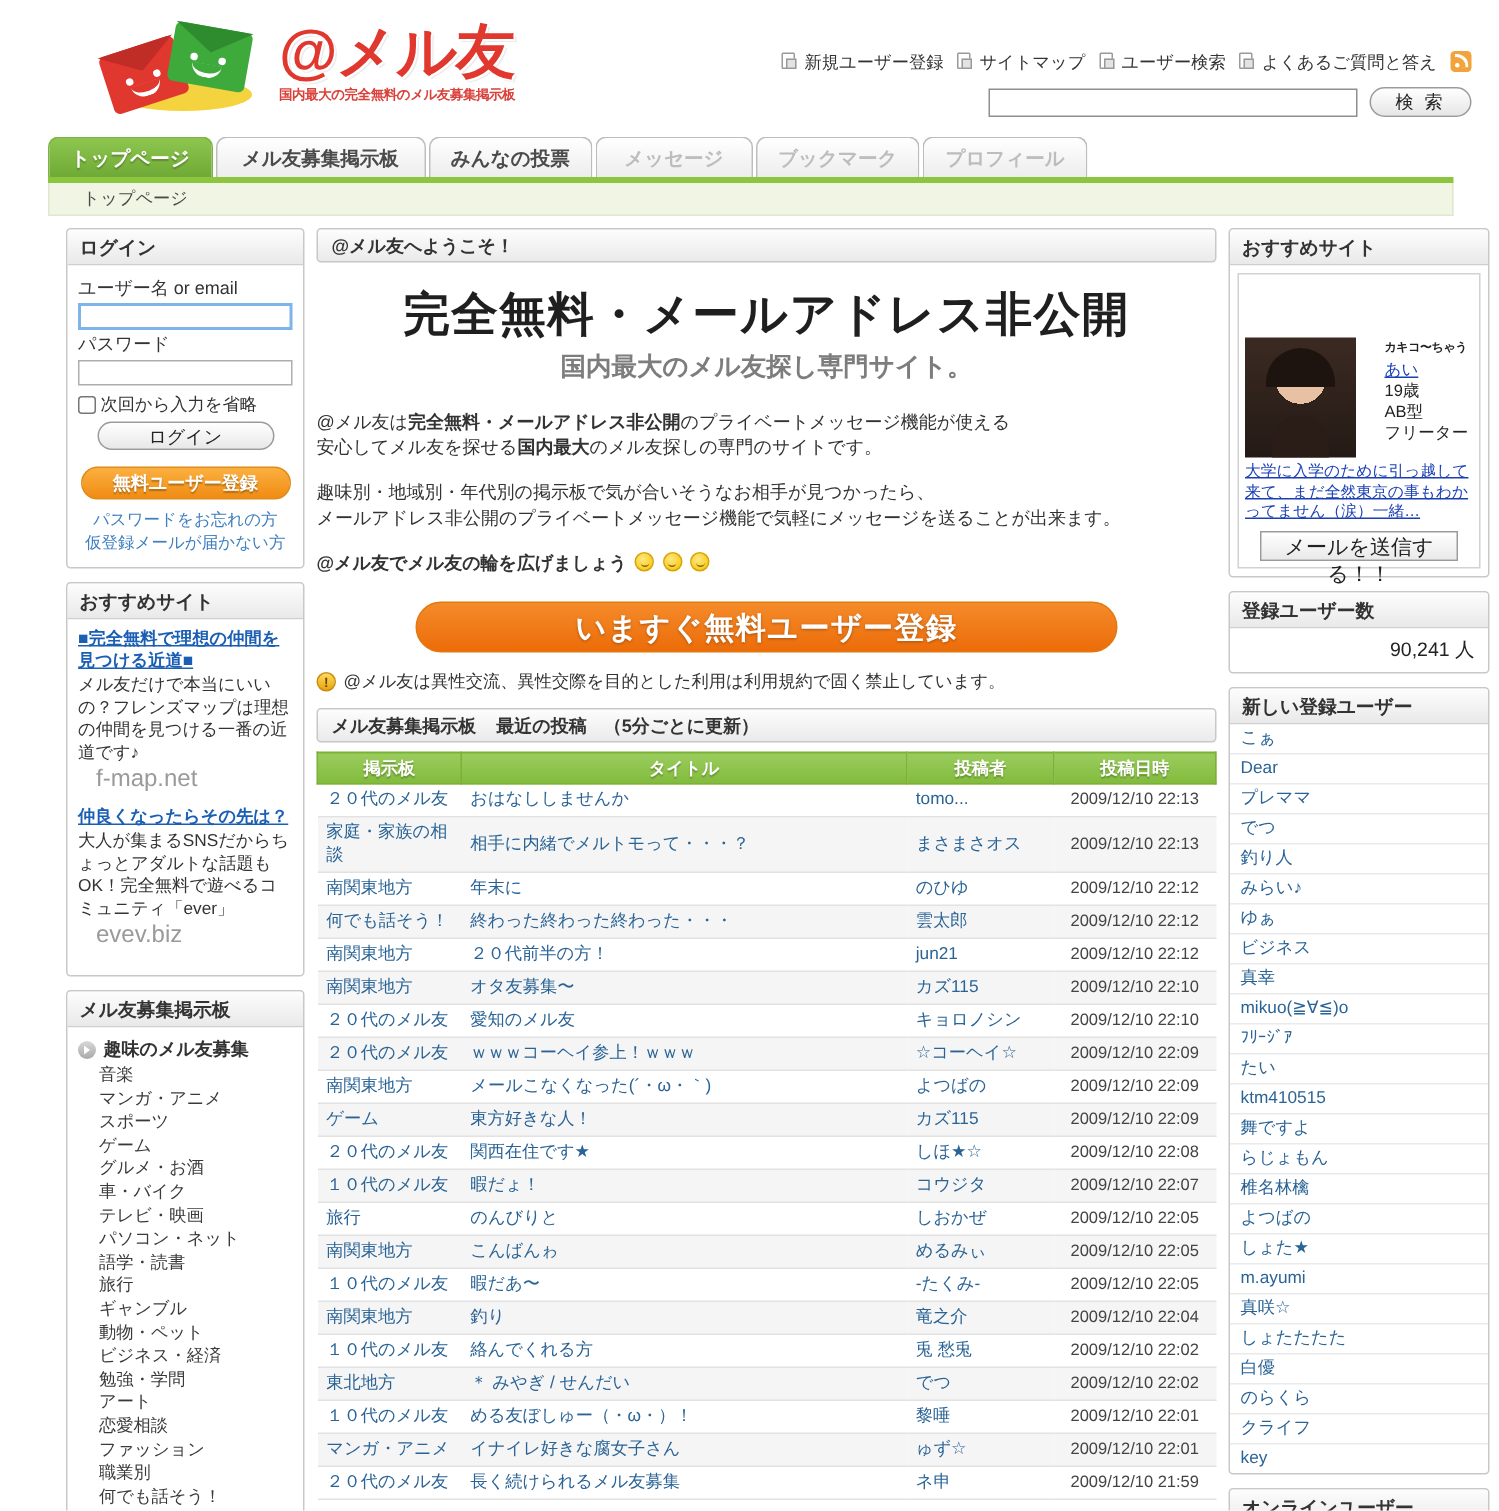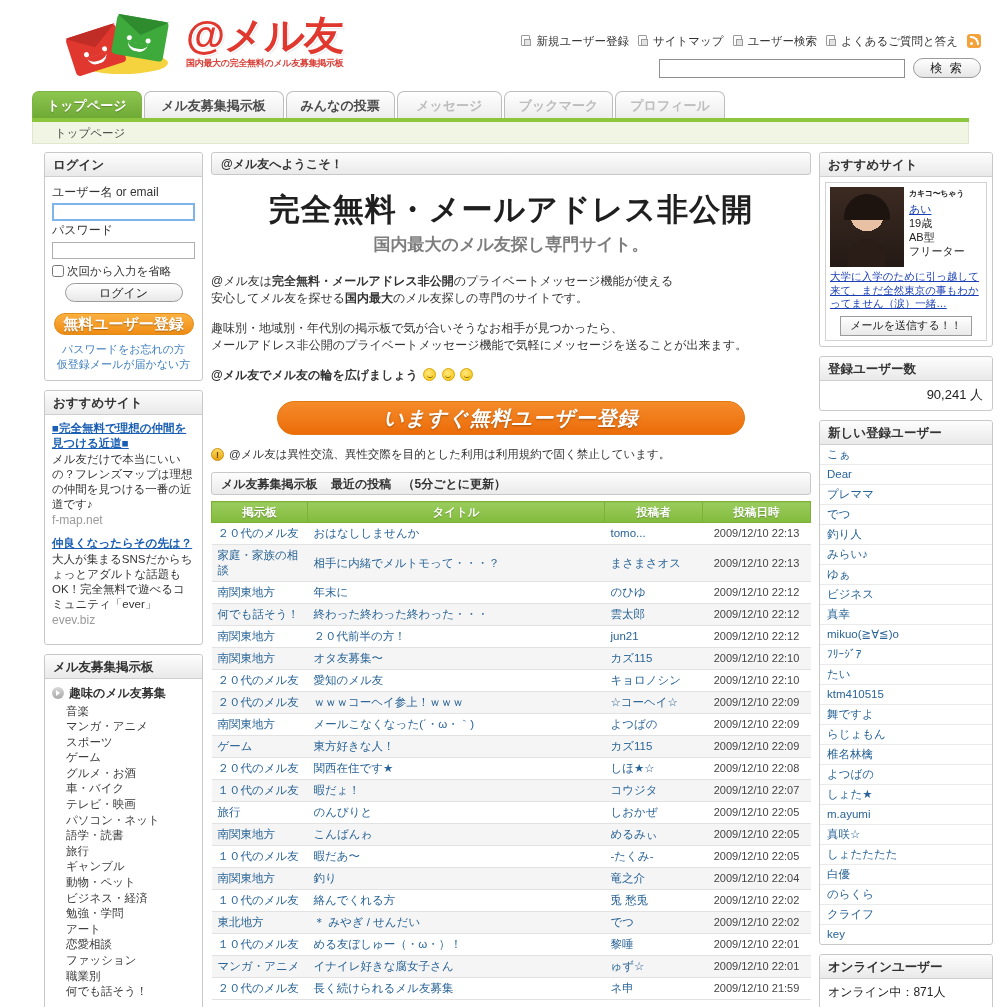--- a/index.html
+++ b/index.html
@@ -168,35 +168,35 @@
   .login-btn {
     display: block; margin: 0 auto; width: 118px; height: 19px;
     border: 1px solid #9b9b9b; border-radius: 10px;
     background: linear-gradient(#ffffff, #e8e8e8);
     font-size: 12px; font-family: inherit; cursor: pointer; color: #222;
   }
   .free-reg-btn {
     display: block; margin: 11px auto 7px; width: 140px; height: 22px;
     border: 1px solid #e08c18; border-radius: 11px;
     background: linear-gradient(#fbb040, #f08c14);
-    color: #fff; font-size: 15px; font-weight: bold; font-family: inherit;
+    color: #fff; font-size: 12px; font-weight: bold; font-family: inherit;
     cursor: pointer; text-shadow: 0 1px 1px rgba(0,0,0,.3);
   }
   .mini-links { text-align: center; }
   .mini-links a {
     display: block; font-size: 11px; color: #3f7fbf; text-decoration: none; line-height: 15px;
   }
 
   
   .ad-title {
     font-size: 11.5px; font-weight: bold; color: #1a5fb4;
     text-decoration: underline; line-height: 15px; display: block; cursor: pointer;
   }
   .ad-desc { font-size: 11.5px; color: #333; line-height: 15px; margin-top: 1px; }
-  .ad-url { font-size: 12px; color: #9a9a9a; margin: 1px 0 9px; }
+  .ad-url { font-size: 16px; color: #9a9a9a; margin: 1px 12px 9px; }
 
   
   .cat-group { margin-bottom: 8px; }
   .cat-head {
     display: flex; align-items: center; gap: 5px;
     font-size: 12px; font-weight: bold; color: #333; margin-bottom: 2px;
   }
   .arrow-icon {
     width: 12px; height: 12px; border-radius: 50%;
     background: linear-gradient(#d8d8d8, #a9a9a9);
@@ -238,21 +238,20 @@
     content: ""; position: absolute; left: 2.5px; top: 5px;
     width: 6px; height: 3px; border-bottom: 1.6px solid #8a6500; border-radius: 0 0 6px 6px;
   }
   .cta {
     display: block; margin: 17px auto 0; width: 468px; height: 34px;
     border: 1px solid #e07a10; border-radius: 17px;
     background: linear-gradient(#f58b2a, #ec6c09);
     color: #fff; font-size: 20px; font-weight: bold; font-family: inherit;
     cursor: pointer; letter-spacing: 1px;
     text-shadow: 0 1px 2px rgba(0,0,0,.3);
-    font-style: italic;
   }
   .notice {
     display: flex; align-items: center; gap: 5px;
     font-size: 11.5px; color: #333; margin: 12px 0 10px;
   }
   .q-icon {
     width: 13px; height: 13px; border-radius: 50%; flex: 0 0 13px;
     background: linear-gradient(#ffd95e, #e8a510); border: 1px solid #c98f0c;
     color: #6b4800; font-size: 9px; font-weight: bold; text-align: center; line-height: 12px;
   }
@@ -279,21 +278,21 @@
   table.posts td.date { color: #444; text-align: center; font-size: 11px; }
   table.posts td.author { color: #2a6496; }
   .col-board { width: 96px; }
   .col-title { width: auto; }
   .col-author { width: 98px; }
   .col-date { width: 108px; }
 
   
   .ad-card { padding: 5px; }
   .ad-inner { border: 1px solid #d2d2d2; padding: 4px; }
-  .ad-photo-row { display: flex; gap: 5px; }
+  .ad-photo-row { display: flex; gap: 19px; margin-top: 38px; }
   .ad-photo {
     width: 74px; height: 80px; flex: 0 0 74px;
     background:
       radial-gradient(circle at 50% 34%, #e8c0a4 0 17px, transparent 17px),
       linear-gradient(#3b2a22, #241a15);
     position: relative; overflow: hidden;
   }
   .ad-photo::before {
     content: ""; position: absolute; left: 14px; top: 7px; width: 46px; height: 26px;
     background: #1d1410; border-radius: 24px 24px 0 0;
@@ -309,21 +308,21 @@
   }
   .ad-meta a { color: #1a3fb4; text-decoration: underline; font-size: 11px; }
   .ad-meta div { color: #222; }
   .ad-blurb {
     font-size: 10.5px; color: #1a3fb4; text-decoration: underline;
     line-height: 13.5px; margin: 3px 0 5px; cursor: pointer;
   }
   .ad-mail-btn {
     display: block; margin: 0 auto; width: 132px; height: 20px;
     border: 1px solid #9b9b9b; background: linear-gradient(#ffffff, #e9e9e9);
-    font-size: 11px; font-family: inherit; cursor: pointer; color: #222;
+    font-size: 14px; font-family: inherit; cursor: pointer; color: #222;
   }
   .count-value {
     text-align: right; font-size: 13px; color: #222; padding: 5px 9px 6px;
   }
   .user-list { list-style: none; margin: 0; padding: 0; }
   .user-list li {
     font-size: 11.5px; color: #2a6496; padding: 2px 7px 2px;
     border-bottom: 1px solid #eaeaea; line-height: 15px; cursor: pointer;
   }
   .user-list li:last-child { border-bottom: none; }

